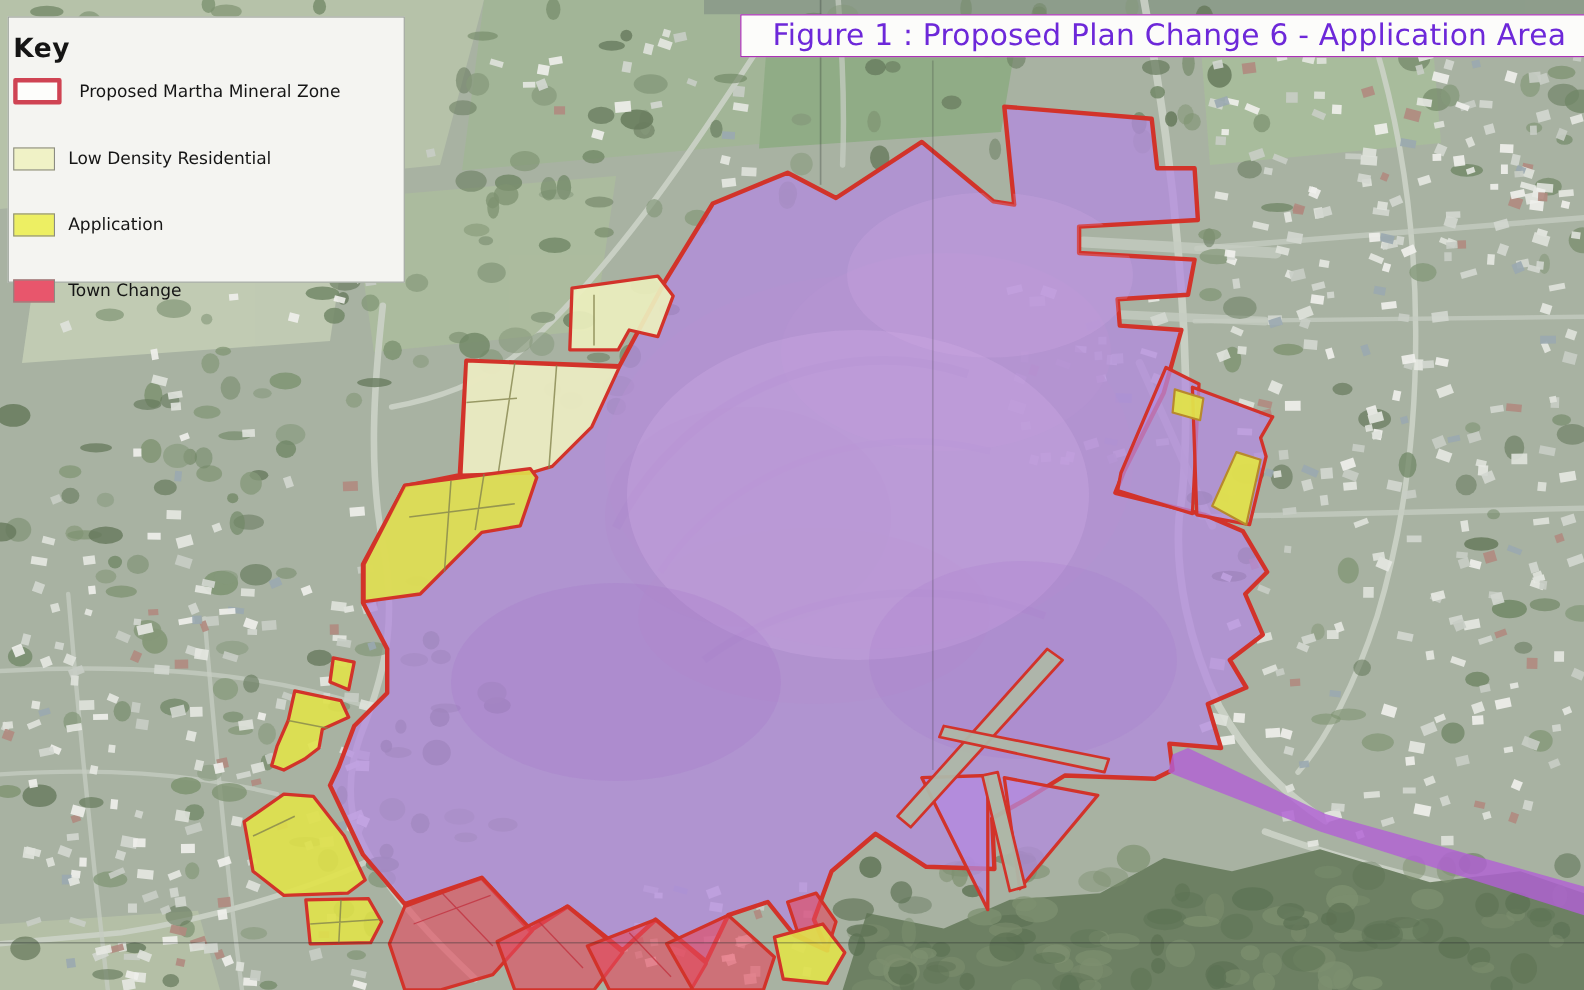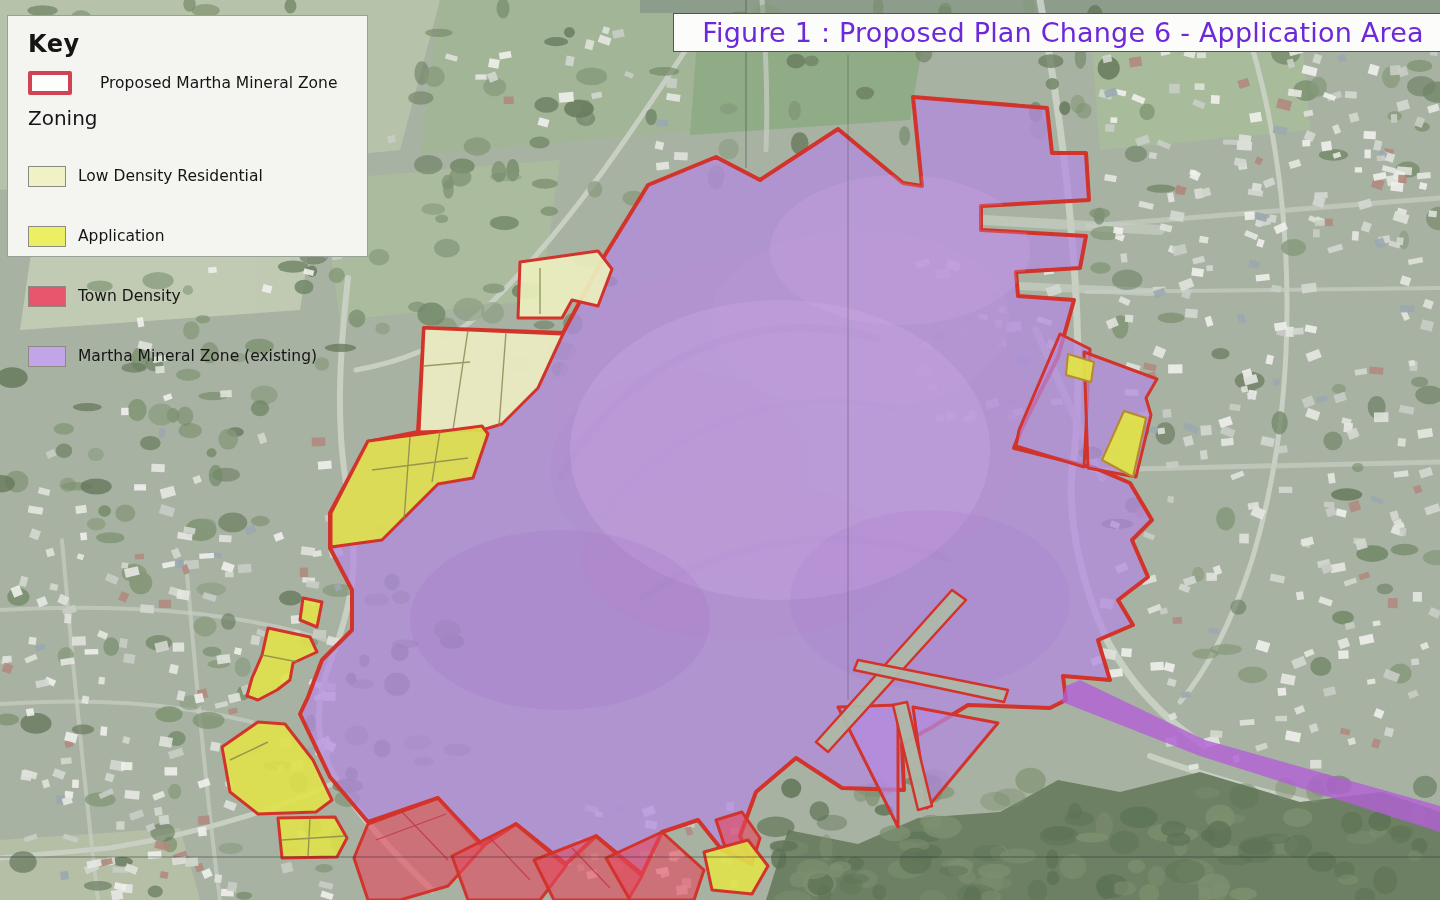--- a/index.html
+++ b/index.html
@@ -22,24 +22,24 @@
   .parcel-line{stroke:#84844e;stroke-width:1.4;fill:none;opacity:.8;}
   .tc-line{stroke:#c23340;stroke-width:1.2;fill:none;opacity:.8;}
   .cad{stroke:#2c3230;fill:none;}
   .road{stroke:#cbd1c6;fill:none;stroke-linecap:round;opacity:.9;}
   .road-min{stroke:#c6ccc1;fill:none;stroke-linecap:round;opacity:.75;}
 
   
   .legend{
     position:absolute;left:7px;top:15px;width:361px;height:242px;
     background:var(--c-legend_bg,#f4f4f1);border:1px solid #99a098;
-    box-sizing:border-box;padding:12px 10px 0 20px;color:#151515;
+    box-sizing:border-box;padding:12px 10px 0 4px;color:#151515;
   }
   .k-head{font-size:24px;font-weight:bold;margin:2px 0 10px 0;letter-spacing:.5px;}
-  .k-row{display:flex;align-items:center;gap:28px;height:30px;}
+  .k-row{display:flex;align-items:center;gap:16px;height:30px;}
   .sw-proposed{width:36px;height:16px;background:#fdfdfb;border:4px solid var(--c-proposed_swatch,#cf4353);border-radius:2px;flex:0 0 auto;}
   .k-label{font-size:15.5px;}
   .z-head{font-size:20px;margin:8px 0 7px 0;}
   .z-row{display:flex;align-items:center;gap:12px;height:28px;margin-top:32px;}
   .sw{width:38px;height:21px;border:1px solid #8b8b83;box-sizing:border-box;flex:0 0 auto;}
 
   
   .title-banner{
     position:absolute;left:645px;top:13px;width:780px;height:39px;
     background:var(--c-title_bg,#fcfcfa);border:1px solid #a21caf;
@@ -1124,35 +1124,30 @@
       <line class="cad" x1="0" y1="857" x2="1440" y2="857" stroke-width="1.5" opacity="0.35"></line>
     </g>
   </svg>
 
   <div class="legend">
     <div class="k-head">Key</div>
     <div class="k-row">
       <span class="sw-proposed"></span>
       <span class="k-label">Proposed Martha Mineral Zone</span>
     </div>
-    <div class="z-head">Zoning</div>
     <div class="z-row">
       <span class="sw" style="background: rgb(240, 242, 198);"></span>
       <span class="k-label">Low Density Residential</span>
     </div>
     <div class="z-row">
       <span class="sw" style="background: rgb(237, 239, 99);"></span>
       <span class="k-label">Application</span>
     </div>
     <div class="z-row">
       <span class="sw" style="background: rgb(232, 86, 108);"></span>
-      <span class="k-label">Town Density</span>
-    </div>
-    <div class="z-row">
-      <span class="sw" style="background: rgb(194, 165, 232);"></span>
-      <span class="k-label">Martha Mineral Zone (existing)</span>
+      <span class="k-label">Town Change</span>
     </div>
   </div>
 
   <div class="title-banner">
     <span>Figure 1 : Proposed Plan Change 6 - Application Area</span>
   </div>
 </div>
 
 </body></html>

